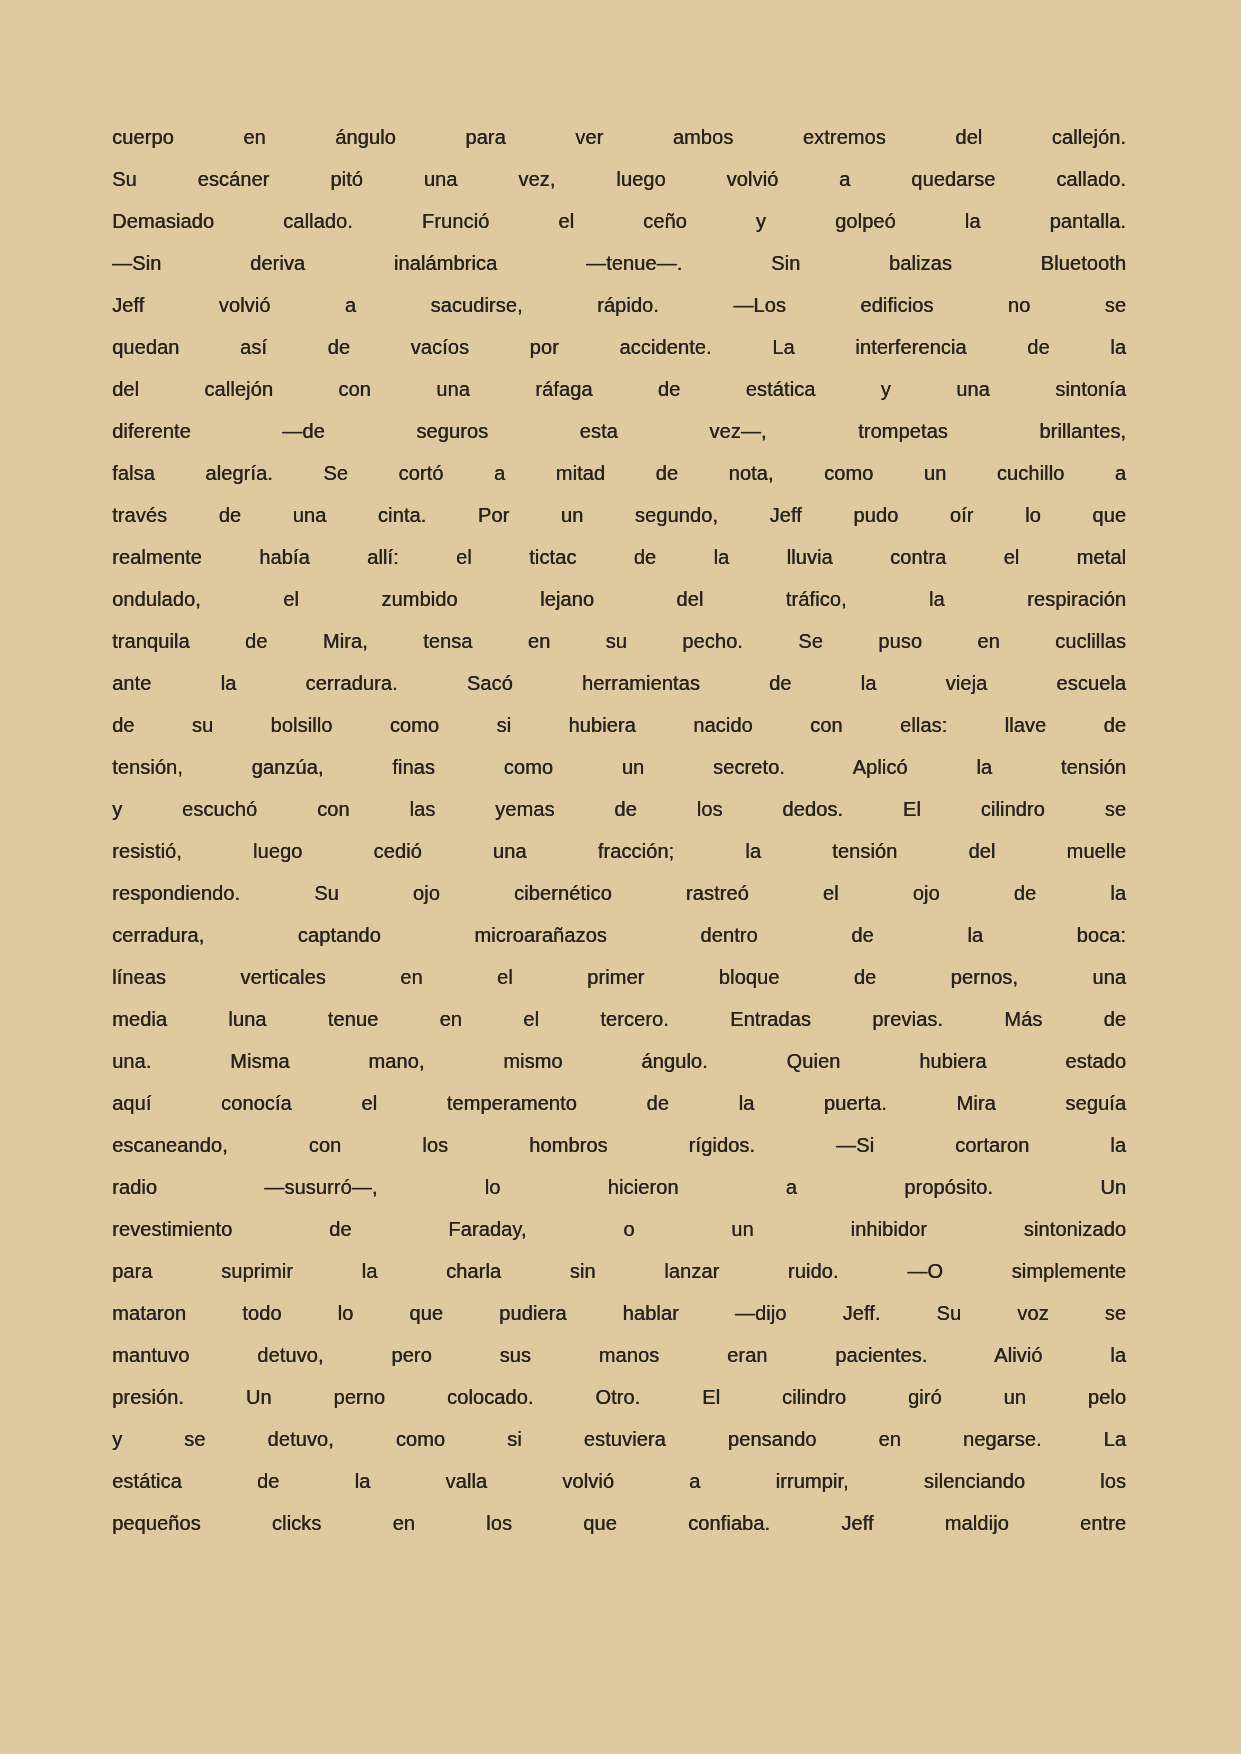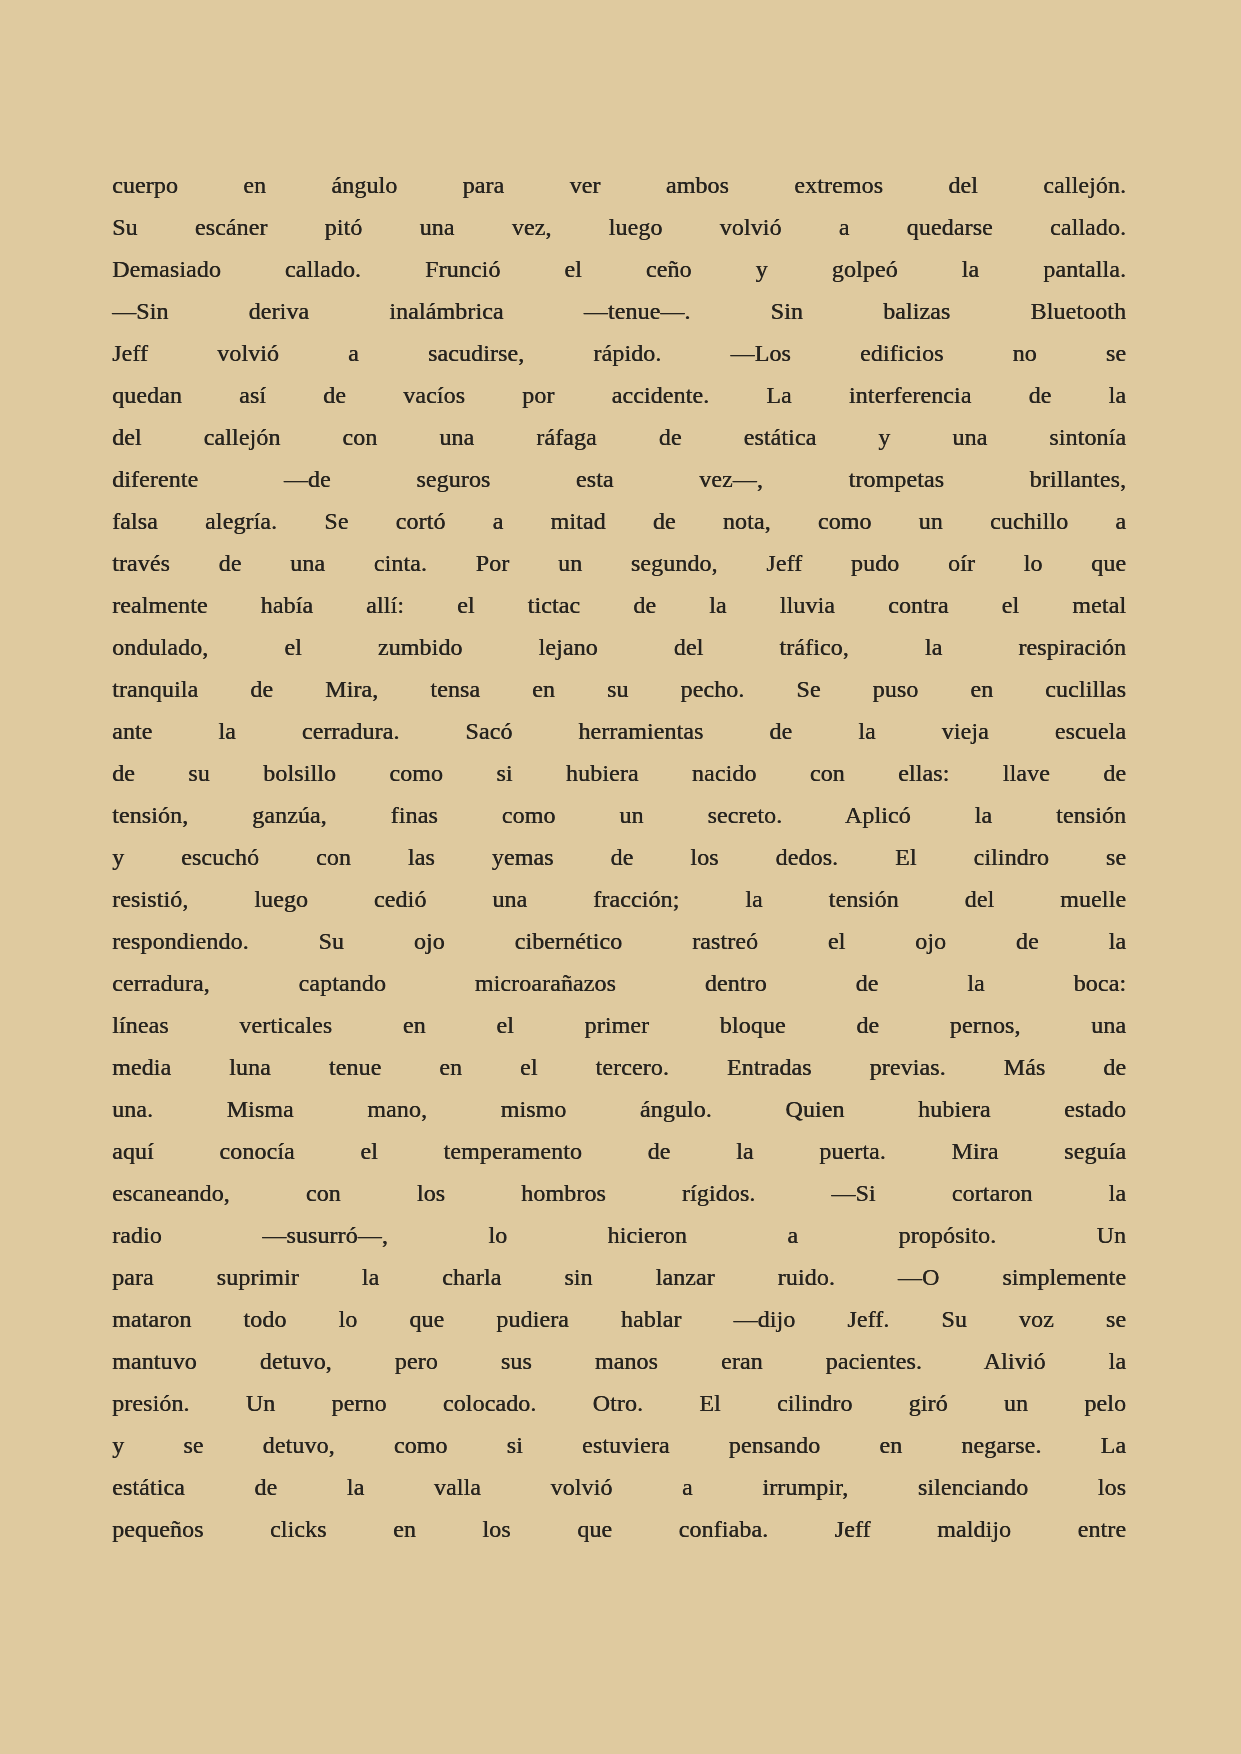--- a/index.html
+++ b/index.html
@@ -15,27 +15,26 @@
   }
   .page {
     position: absolute;
     inset: 0;
   }
   .text-block {
     position: absolute;
     left: 112px;
     top: 116px;
     width: 1014px;
-    font-family: Liberation Serif, serif;
-    font-size: 24px;
+    font-family: Liberation Sans, sans-serif;
+    font-size: 20px;
     line-height: 42px;
     color: #27241f;
     text-shadow: 0.4px 0 0 currentColor;
     letter-spacing: 0.1px;
-    margin-top: 48px;
   }
   .text-line {
     text-align: justify;
     text-align-last: justify;
     white-space: normal;
     height: 42px;
     overflow: visible;
   }
 </style>
 </head>
@@ -62,20 +61,21 @@
       <div class="text-line">y escuchó con las yemas de los dedos. El cilindro se</div>
       <div class="text-line">resistió, luego cedió una fracción; la tensión del muelle</div>
       <div class="text-line">respondiendo. Su ojo cibernético rastreó el ojo de la</div>
       <div class="text-line">cerradura, captando microarañazos dentro de la boca:</div>
       <div class="text-line">líneas verticales en el primer bloque de pernos, una</div>
       <div class="text-line">media luna tenue en el tercero. Entradas previas. Más de</div>
       <div class="text-line">una. Misma mano, mismo ángulo. Quien hubiera estado</div>
       <div class="text-line">aquí conocía el temperamento de la puerta. Mira seguía</div>
       <div class="text-line">escaneando, con los hombros rígidos. —Si cortaron la</div>
       <div class="text-line">radio —susurró—, lo hicieron a propósito. Un</div>
+      <div class="text-line">revestimiento de Faraday, o un inhibidor sintonizado</div>
       <div class="text-line">para suprimir la charla sin lanzar ruido. —O simplemente</div>
       <div class="text-line">mataron todo lo que pudiera hablar —dijo Jeff. Su voz se</div>
       <div class="text-line">mantuvo detuvo, pero sus manos eran pacientes. Alivió la</div>
       <div class="text-line">presión. Un perno colocado. Otro. El cilindro giró un pelo</div>
       <div class="text-line">y se detuvo, como si estuviera pensando en negarse. La</div>
       <div class="text-line">estática de la valla volvió a irrumpir, silenciando los</div>
       <div class="text-line">pequeños clicks en los que confiaba. Jeff maldijo entre</div>
     </section>
 </main>
 

